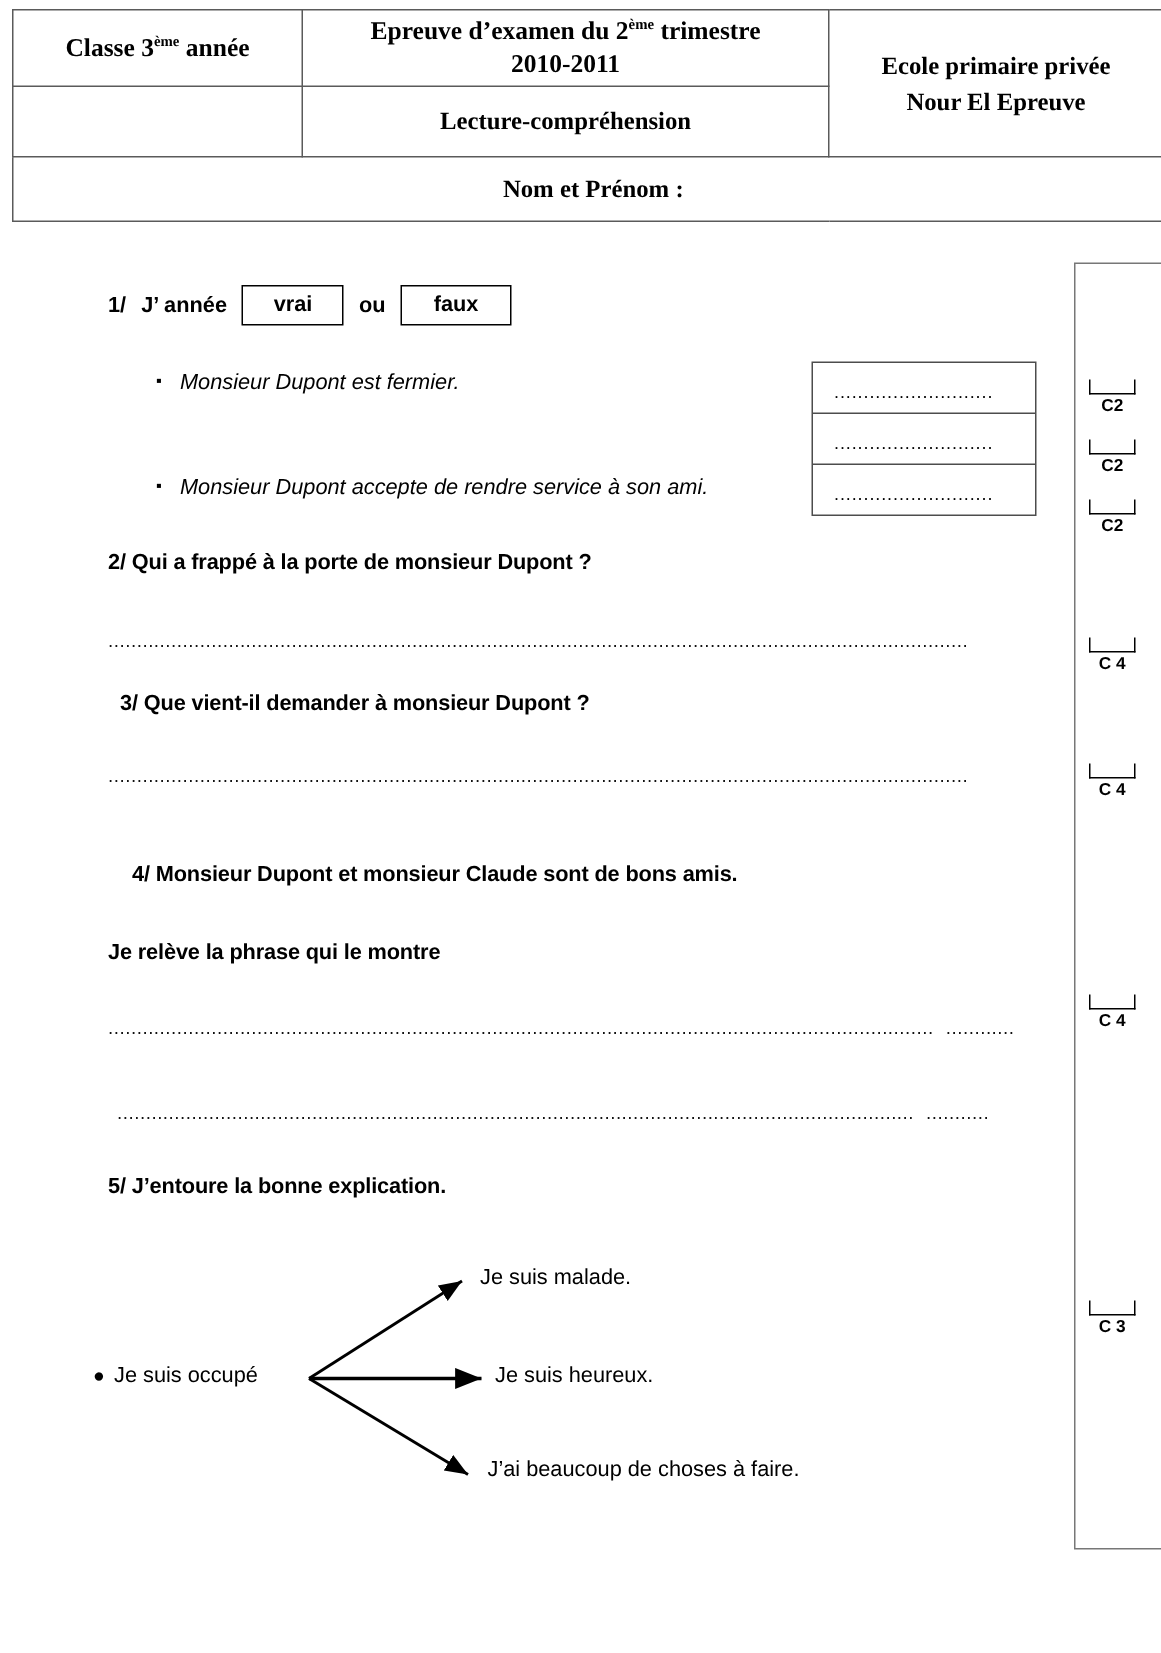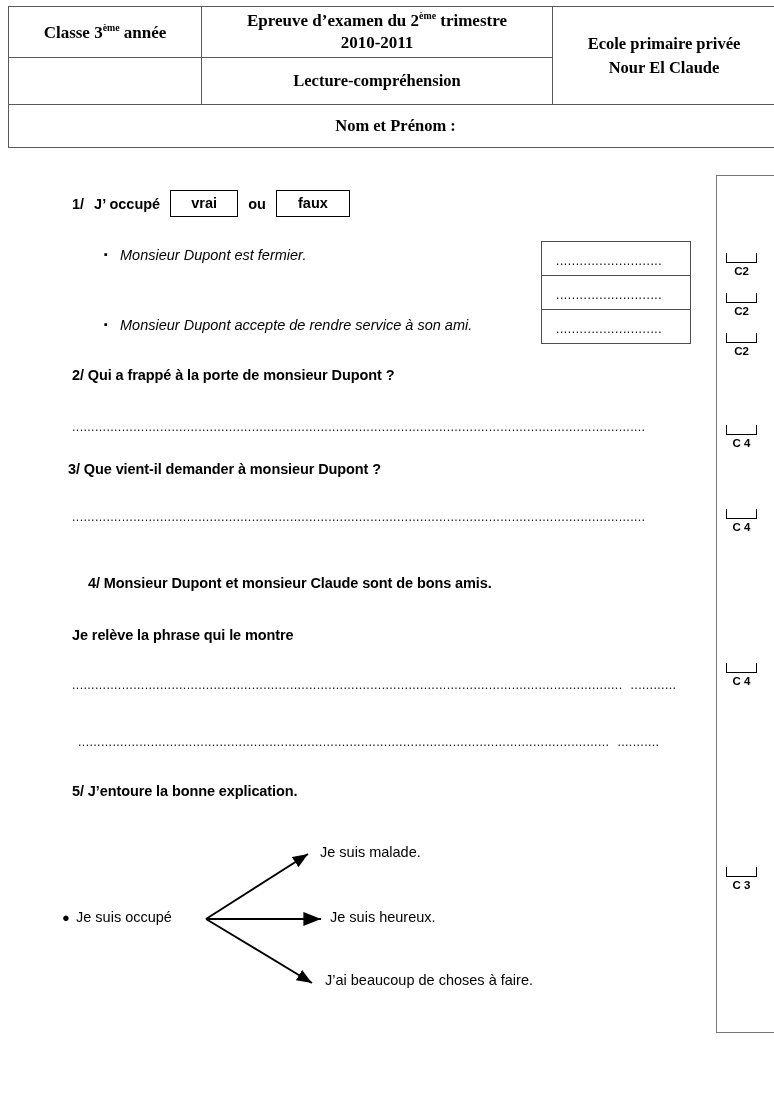--- a/index.html
+++ b/index.html
@@ -209,37 +209,37 @@
   }
 </style>
 </head>
 <body>
 
 <table class="header-table">
   <tbody>
       <tr>
     <td class="cell-classe"><span>Classe 3</span><sup class="ord">ème</sup><span> année</span></td>
     <td class="cell-epreuve"><span><span>Epreuve d’examen du 2</span><sup class="ord">ème</sup><span> trimestre</span></span><br><span>2010-2011</span></td>
-    <td class="cell-ecole" rowspan="2"><span>Ecole primaire privée</span><br><span>Nour El Claude</span></td>
+    <td class="cell-ecole" rowspan="2"><span>Ecole primaire privée</span><br><span>Nour El Epreuve</span></td>
   </tr>
   <tr>
     <td class="cell-blank"></td>
     <td class="cell-lecture">Lecture-compréhension</td>
   </tr>
   <tr>
     <td class="cell-nom" colspan="3">Nom et Prénom :</td>
   </tr>
 </tbody>
   </table>
 
 <div class="sheet">
 
   <div class="ex1-row">
     <span class="ex1-label">1/</span>
-    <span class="ex1-label">J’ occupé</span>
+    <span class="ex1-label">J’ année</span>
     <span class="tf-box vrai">vrai</span>
     <span class="ou-word">ou</span>
     <span class="tf-box faux">faux</span>
   </div>
 
   <div class="stmt" style="top:247px">
     <span class="bullet">▪</span><span>Monsieur Dupont est fermier.</span>
   </div>
   <div class="stmt" style="top:317px">
     <span class="bullet">▪</span><span>Monsieur Dupont accepte de rendre service à son ami.</span>
@@ -253,21 +253,21 @@
       <span class="dots">...........................</span>
     </div>
     <div class="answer-cell">
       <span class="dots">...........................</span>
     </div>
   </div>
 
   <div class="q-title" style="left:72px; top:367px">2/ Qui a frappé à la porte de monsieur Dupont ?</div>
   <div class="dotline" style="left:72px; top:420px; width:625px">......................................................................................................................................................</div>
 
-  <div class="q-title" style="left:68px; top:461px">3/  Que vient-il demander à monsieur Dupont ?</div>
+  <div class="q-title" style="left:80px; top:461px">3/  Que vient-il demander à monsieur Dupont ?</div>
   <div class="dotline" style="left:72px; top:510px; width:620px">......................................................................................................................................................</div>
 
   <div class="q-title" style="left:88px; top:575px">4/ Monsieur Dupont et monsieur Claude sont de bons amis.</div>
   <div class="q-title" style="left:72px; top:627px">Je relève la phrase qui le montre</div>
   <div class="dotline" style="left:72px; top:678px; width:612px"><span>................................................................................................................................................</span><span style="display:inline-block;width:8px"></span><span>............</span></div>
   <div class="dotline" style="left:78px; top:735px; width:608px"><span>...........................................................................................................................................</span><span style="display:inline-block;width:8px"></span><span>...........</span></div>
 
   <div class="q-title" style="left:72px; top:783px">5/ J’entoure la bonne explication.</div>
 
   <div class="diagram">

